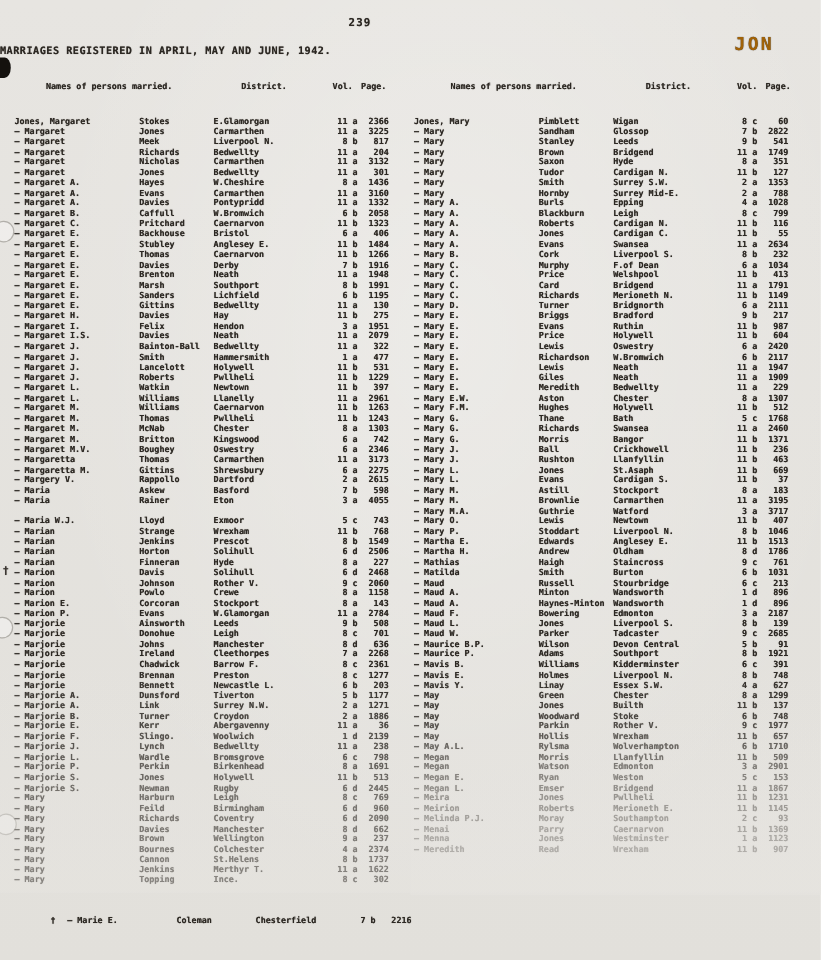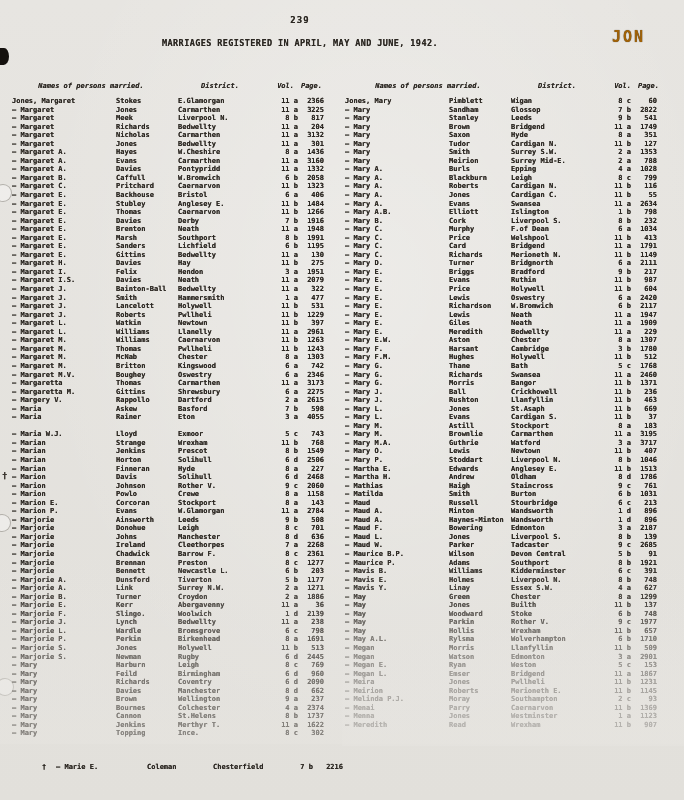--- a/index.html
+++ b/index.html
@@ -7,25 +7,25 @@
     width:684px;height:800px;position:relative;overflow:hidden;
     background:
       radial-gradient(ellipse at 55% 35%, rgba(255,255,255,0.28), rgba(0,0,0,0) 65%),
       linear-gradient(#e7e5e1,#e2e0db);
     font-family:"DejaVu Sans Mono","Liberation Mono",monospace;
     color:#2b2722;
     -webkit-font-smoothing:antialiased;
   }
   .typewriter{font-weight:700;text-shadow:0 0 0.6px rgba(45,40,34,0.75);}
   .page-number{position:absolute;top:15px;left:0;width:600px;text-align:center;font-size:9px;letter-spacing:1px;}
-  .doc-title{position:absolute;top:38px;left:0;width:600px;text-align:center;font-size:8.5px;letter-spacing:0.4px;}
+  .doc-title{position:absolute;top:38px;left:0;width:600px;font-size:8.5px;letter-spacing:0.4px;}
   .corner-tag{position:absolute;top:28px;left:612px;font-size:15px;letter-spacing:2px;color:#a16207;text-shadow:0 0 0.8px rgba(30,27,23,0.9);}
 
-  .hdr{position:absolute;top:82px;height:10px;font-size:7px;display:grid;
-       grid-template-columns:166px 92px 28px 28px;white-space:nowrap;font-style:italic;}
+  .hdr{position:absolute;top:68px;height:10px;font-size:7px;display:grid;
+       grid-template-columns:166px 92px 28px 28px;white-space:nowrap;}
   #hdr-left{left:8px;width:334px;}
   #hdr-right{left:345px;width:334px;}
   .hdr .h-names{text-align:center;}
   .hdr .h-district{text-align:center;}
   .hdr .h-vol{text-align:right;}
   .hdr .h-page{text-align:right;}
 
   .col{position:absolute;top:97px;width:334px;font-size:7px;line-height:8.55px;}
   #left-col{left:12px;}
   #right-col{left:345px;}
@@ -645,21 +645,21 @@
   </div>
     <div class="row">
     <span class="c-name">— Mary</span>
     <span class="c-spouse">Smith</span>
     <span class="c-district">Surrey S.W.</span>
     <span class="c-vol">2 a</span>
     <span class="c-page">1353</span>
   </div>
     <div class="row">
     <span class="c-name">— Mary</span>
-    <span class="c-spouse">Meirion</span>
+    <span class="c-spouse">Hornby</span>
     <span class="c-district">Surrey Mid-E.</span>
     <span class="c-vol">2 a</span>
     <span class="c-page">788</span>
   </div>
     <div class="row">
     <span class="c-name">— Mary A.</span>
     <span class="c-spouse">Burls</span>
     <span class="c-district">Epping</span>
     <span class="c-vol">4 a</span>
     <span class="c-page">1028</span>
@@ -686,27 +686,20 @@
     <span class="c-page">55</span>
   </div>
     <div class="row">
     <span class="c-name">— Mary A.</span>
     <span class="c-spouse">Evans</span>
     <span class="c-district">Swansea</span>
     <span class="c-vol">11 a</span>
     <span class="c-page">2634</span>
   </div>
     <div class="row">
-    <span class="c-name">— Mary A.B.</span>
-    <span class="c-spouse">Elliott</span>
-    <span class="c-district">Islington</span>
-    <span class="c-vol">1 b</span>
-    <span class="c-page">798</span>
-  </div>
-    <div class="row">
     <span class="c-name">— Mary B.</span>
     <span class="c-spouse">Cork</span>
     <span class="c-district">Liverpool S.</span>
     <span class="c-vol">8 b</span>
     <span class="c-page">232</span>
   </div>
     <div class="row">
     <span class="c-name">— Mary C.</span>
     <span class="c-spouse">Murphy</span>
     <span class="c-district">F.of Dean</span>
@@ -796,27 +789,20 @@
     <span class="c-district">Bedwellty</span>
     <span class="c-vol">11 a</span>
     <span class="c-page">229</span>
   </div>
     <div class="row">
     <span class="c-name">— Mary E.W.</span>
     <span class="c-spouse">Aston</span>
     <span class="c-district">Chester</span>
     <span class="c-vol">8 a</span>
     <span class="c-page">1307</span>
-  </div>
-    <div class="row">
-    <span class="c-name">— Mary F.</span>
-    <span class="c-spouse">Harsant</span>
-    <span class="c-district">Cambridge</span>
-    <span class="c-vol">3 b</span>
-    <span class="c-page">1780</span>
   </div>
     <div class="row">
     <span class="c-name">— Mary F.M.</span>
     <span class="c-spouse">Hughes</span>
     <span class="c-district">Holywell</span>
     <span class="c-vol">11 b</span>
     <span class="c-page">512</span>
   </div>
     <div class="row">
     <span class="c-name">— Mary G.</span>

